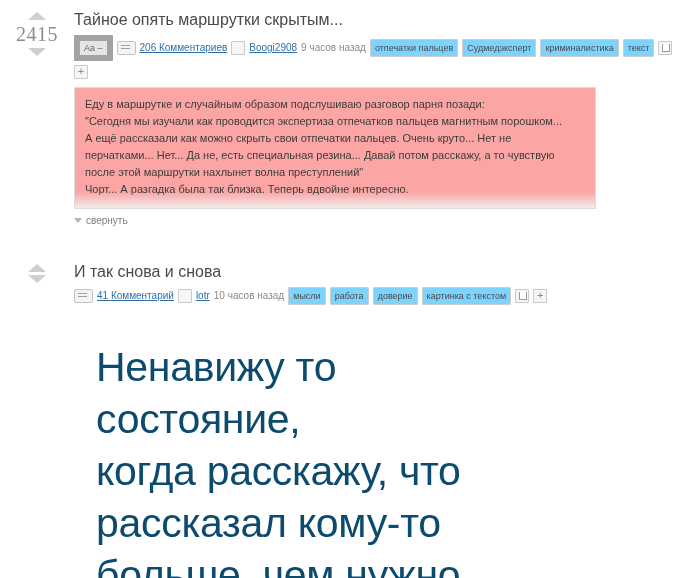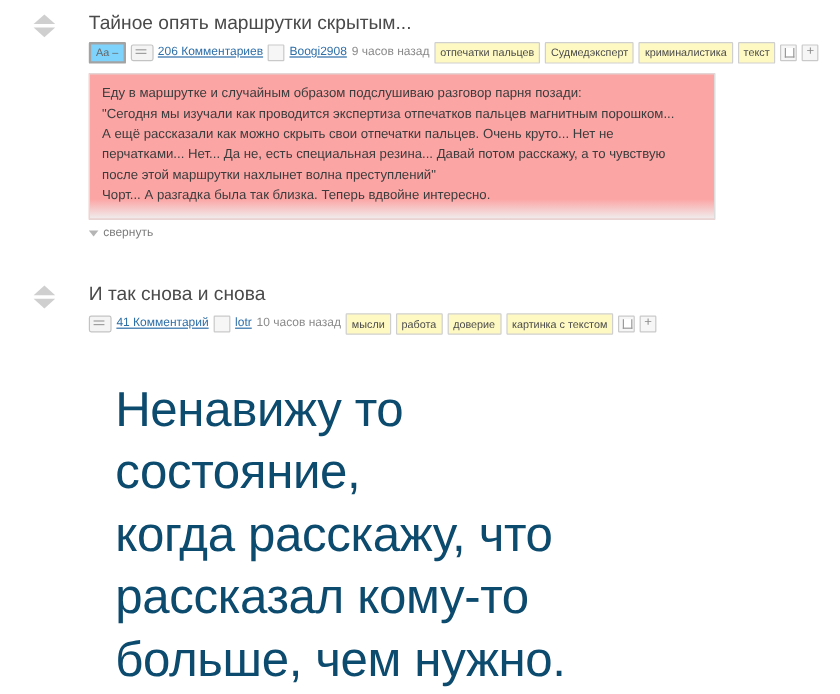--- a/index.html
+++ b/index.html
@@ -81,21 +81,21 @@
     color: #8a8a8a;
     line-height: 14px;
   }
   .meta a {
     color: #2f6fa8;
     text-decoration: underline;
     font-size: 10px;
   }
   .tag {
     border: 1px solid #cfcfcf;
-    background: #fef9c3;
+    background: #7dd3fc;
     padding: 1px 4px;
     font-size: 9px;
     color: #4b4b4b;
     border-radius: 1px;
     white-space: nowrap;
   }
   .icon-sq {
     display: inline-block;
     width: 12px;
     height: 12px;
@@ -134,22 +134,22 @@
   .comment-icon::before {
     content: "";
     position: absolute;
     left: 3px; top: 3px;
     width: 9px;
     height: 1px;
     background: #9f9f9f;
     box-shadow: 0 3px 0 #9f9f9f;
   }
   .aa-box {
-    border: 2px solid #a3a3a3;
-    background: #7dd3fc;
+    border: 6px solid #a3a3a3;
+    background: #e5e5e5;
     padding: 0 4px;
     font-size: 9px;
     color: #666;
     border-radius: 1px;
   }
 
   
   .textblock {
     margin-top: 8px;
     border: 1px solid #dcdcdc;
@@ -204,20 +204,21 @@
   }
 </style>
 </head>
 <body>
 
 <div class="feed">
 
   <div class="post">
     <div class="votes">
       <div class="arrow-up"></div>
+      <div class="score">2415</div>
       <div class="arrow-down"></div>
     </div>
 
     <div class="body">
       <h2 class="title">Тайное опять маршрутки скрытым...</h2>
 
       <div class="meta">
         <span class="aa-box">Aa –</span>
         <span class="comment-icon"></span>
         <a href="#">206 Комментариев</a>

